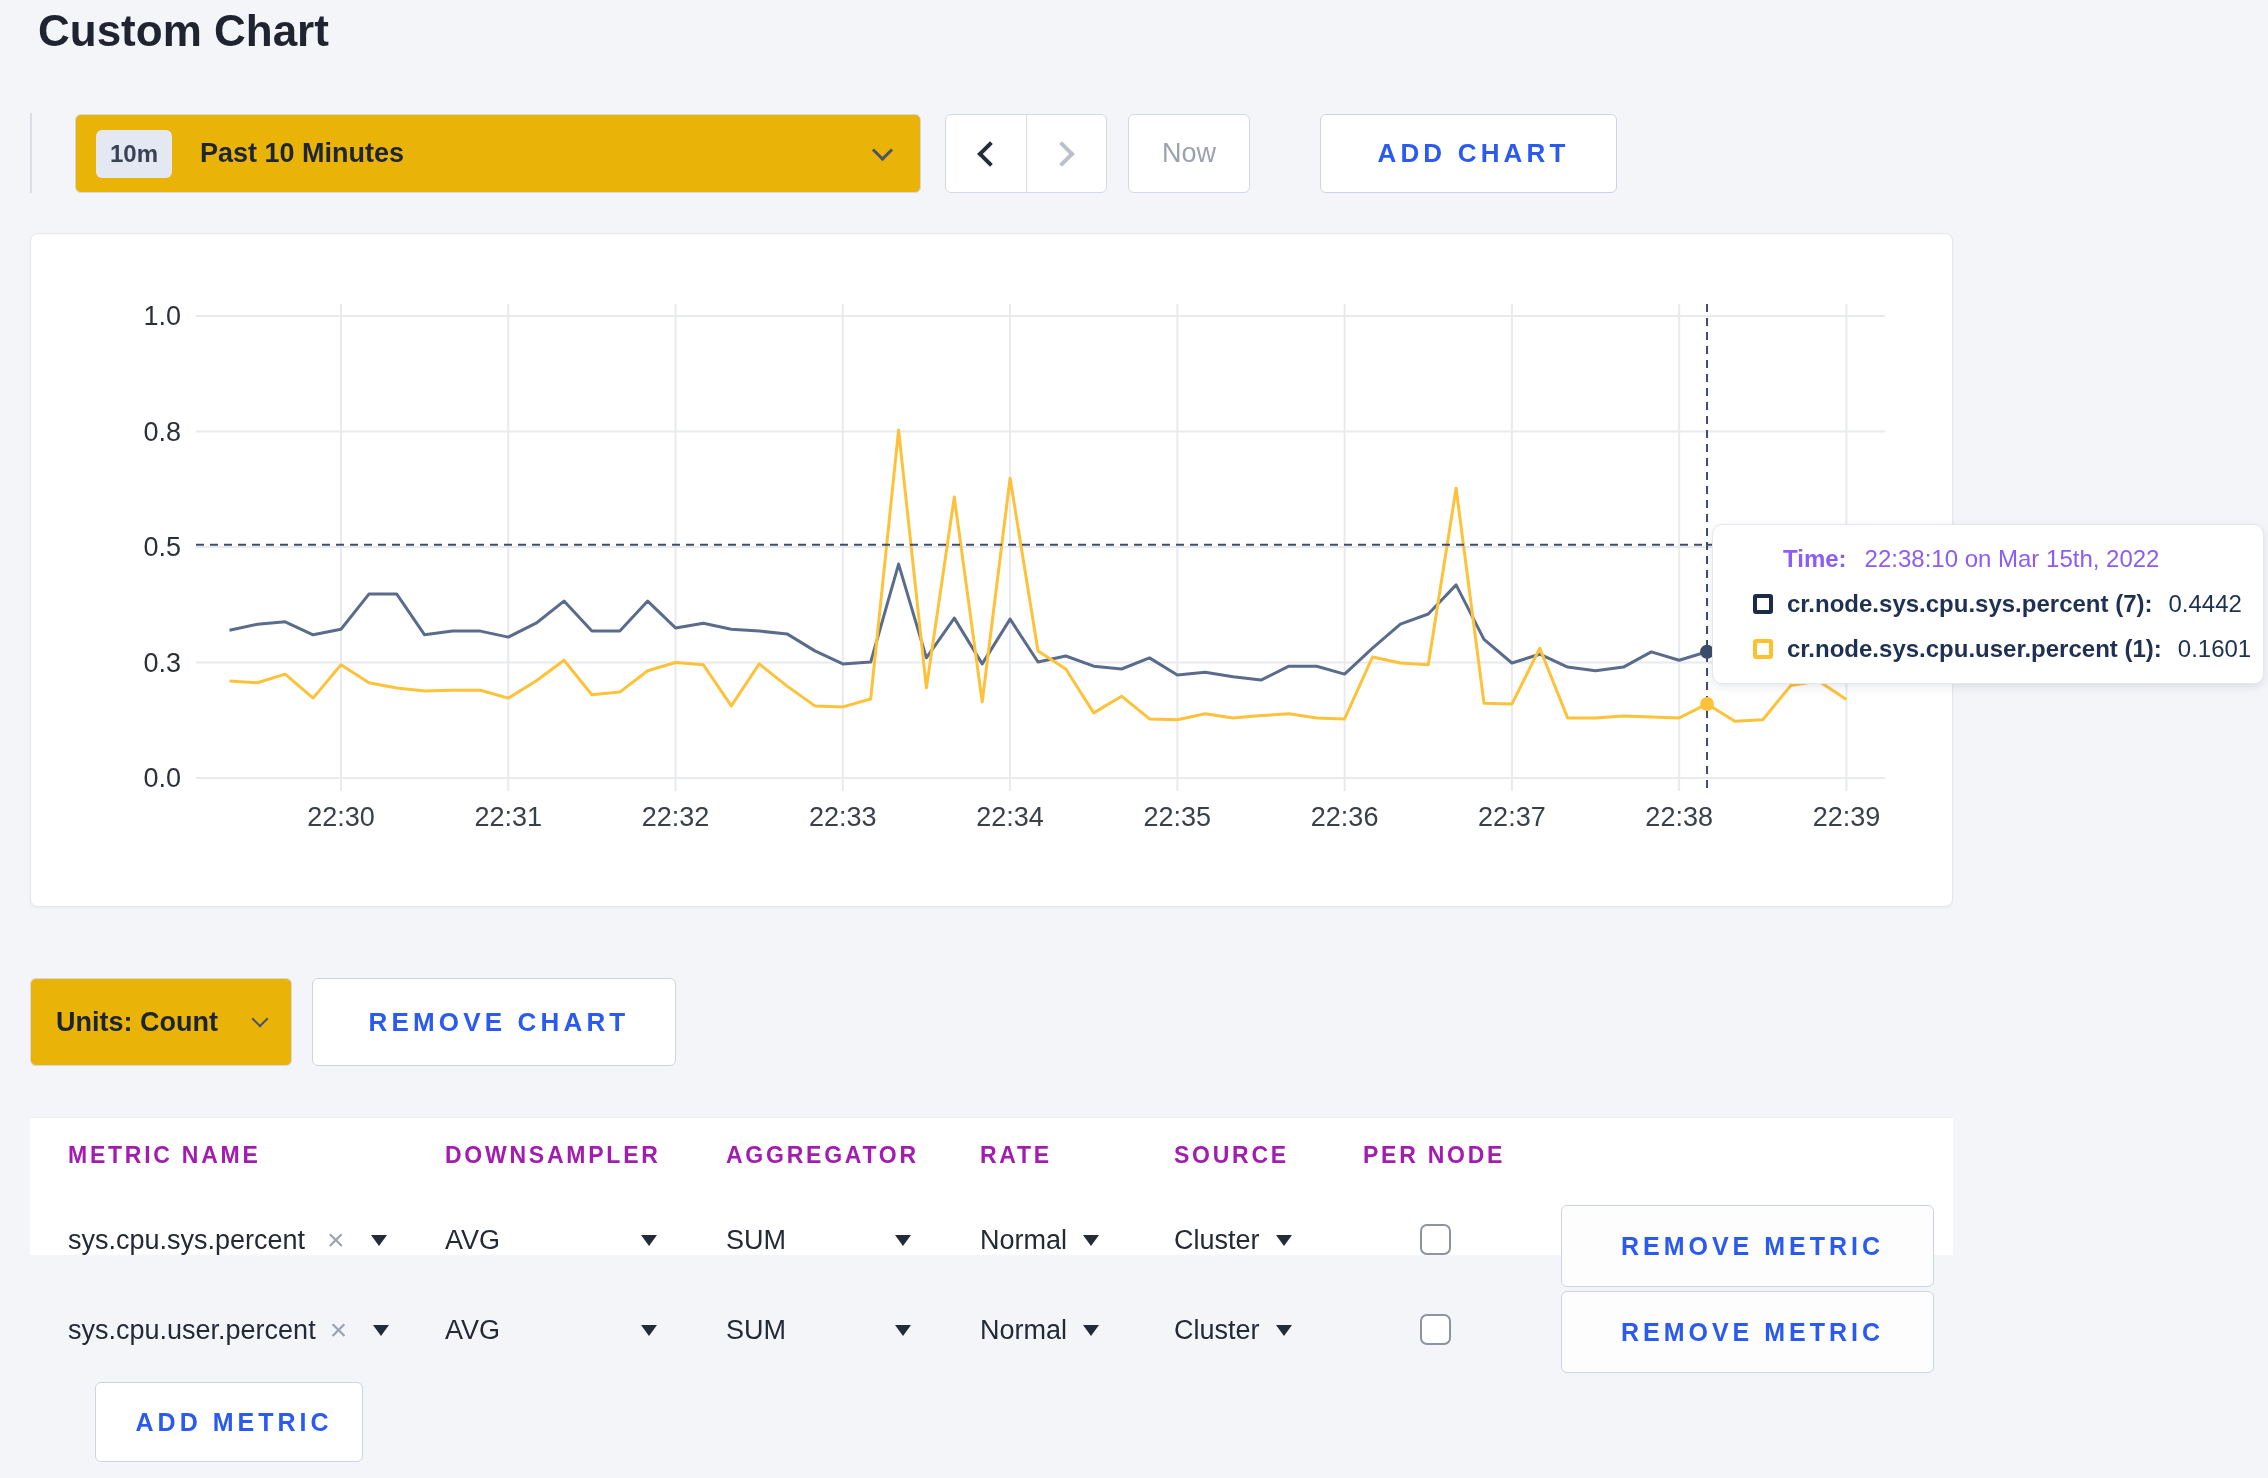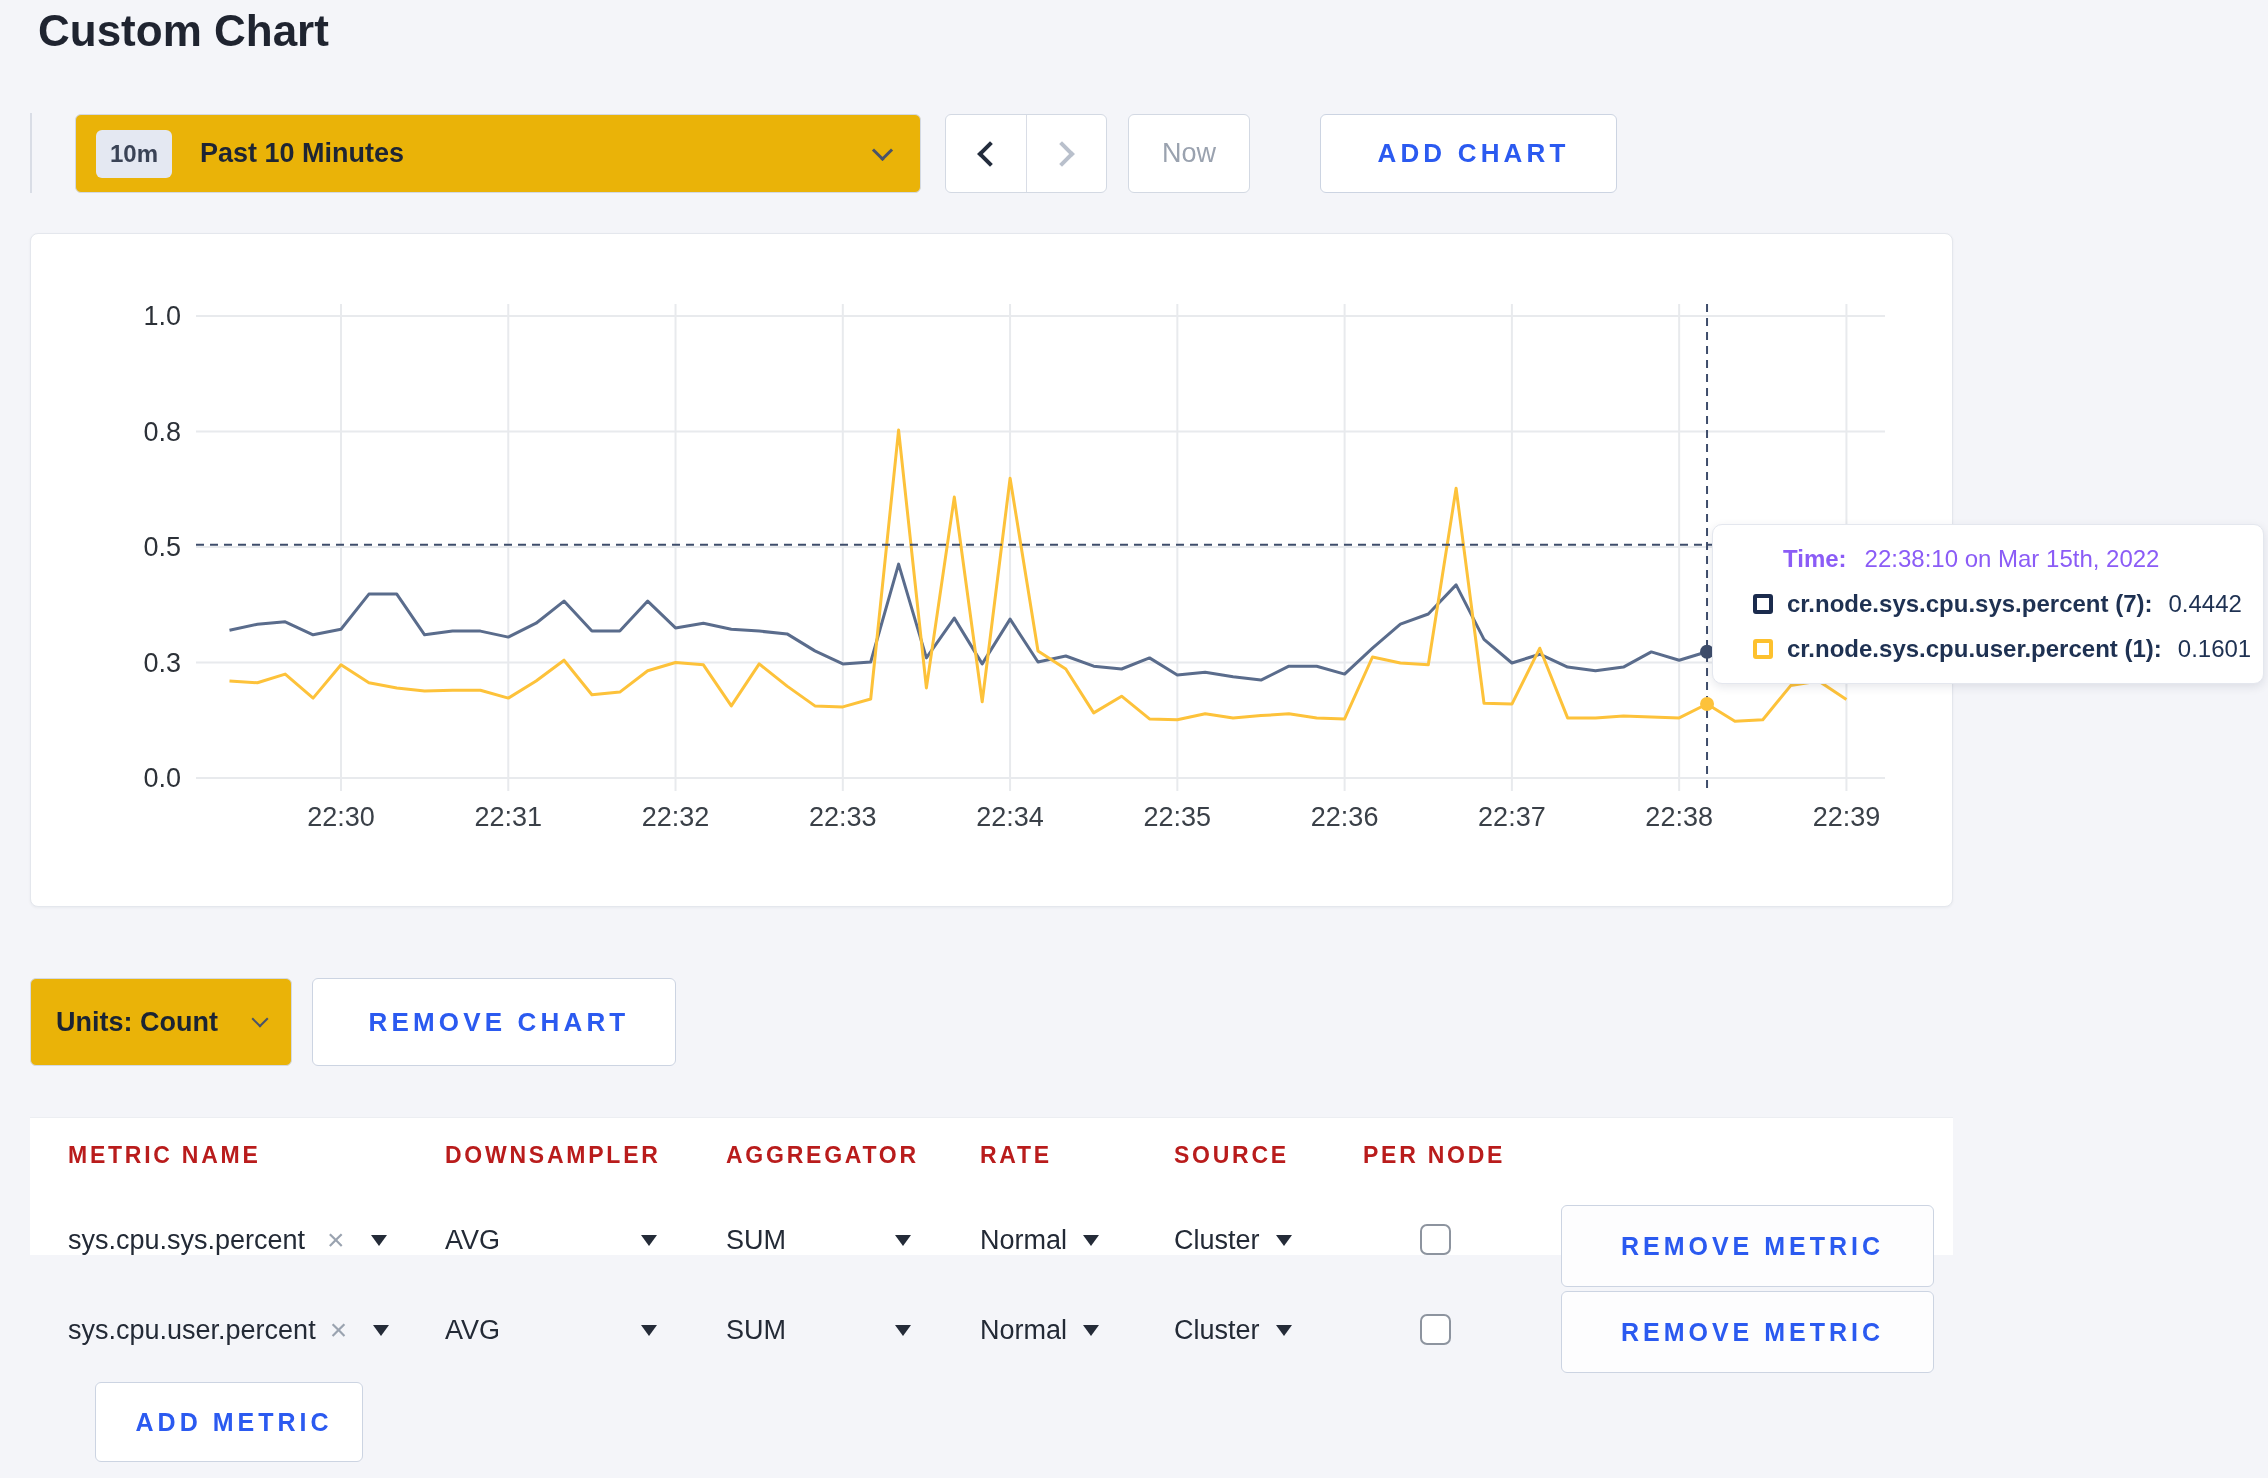--- a/index.html
+++ b/index.html
@@ -40,21 +40,21 @@
   .tt-name { font-weight:bold; margin-right:16px; }
 
   
   .units-select { position:absolute; left:30px; top:978px; width:262px; height:88px; padding:0 24px; justify-content:center; cursor:pointer; }
   .units-label { font-size:27px; font-weight:bold; color:#1b2433; margin-right:36px; }
   .chev.sm { width:12px; height:12px; border-width:2.5px; }
   .remove-chart-btn { position:absolute; left:312px; top:978px; width:364px; height:88px; }
 
   
   .table-card { position:absolute; left:30px; top:1117px; width:1923px; height:138px; background:#fff; border-top:1px solid #eceef2; }
-  .th { position:absolute; top:1142px; font-size:23px; font-weight:bold; letter-spacing:0.12em; color:#b91c1c; }
+  .th { position:absolute; top:1142px; font-size:23px; font-weight:bold; letter-spacing:0.12em; color:#a21caf; }
   .cell-text { font-size:27px; color:#232a36; }
   .caret { width:0; height:0; border-left:8px solid transparent; border-right:8px solid transparent; border-top:11px solid #242b38; display:inline-block; }
   .clear-x { font-size:30px; color:#9aa3b0; }
   .row-el { position:absolute; display:flex; align-items:center; }
   .checkbox { width:31px; height:31px; background:#fff; border:2px solid #8d949f; border-radius:7px; cursor:pointer; }
   .remove-metric-btn { position:absolute; left:1561px; width:373px; height:82px; font-size:25px; background:#fdfdfe; }
   .add-metric-btn { position:absolute; left:95px; top:1382px; width:268px; height:80px; font-size:25px; }
 </style>
 </head>
 <body>

